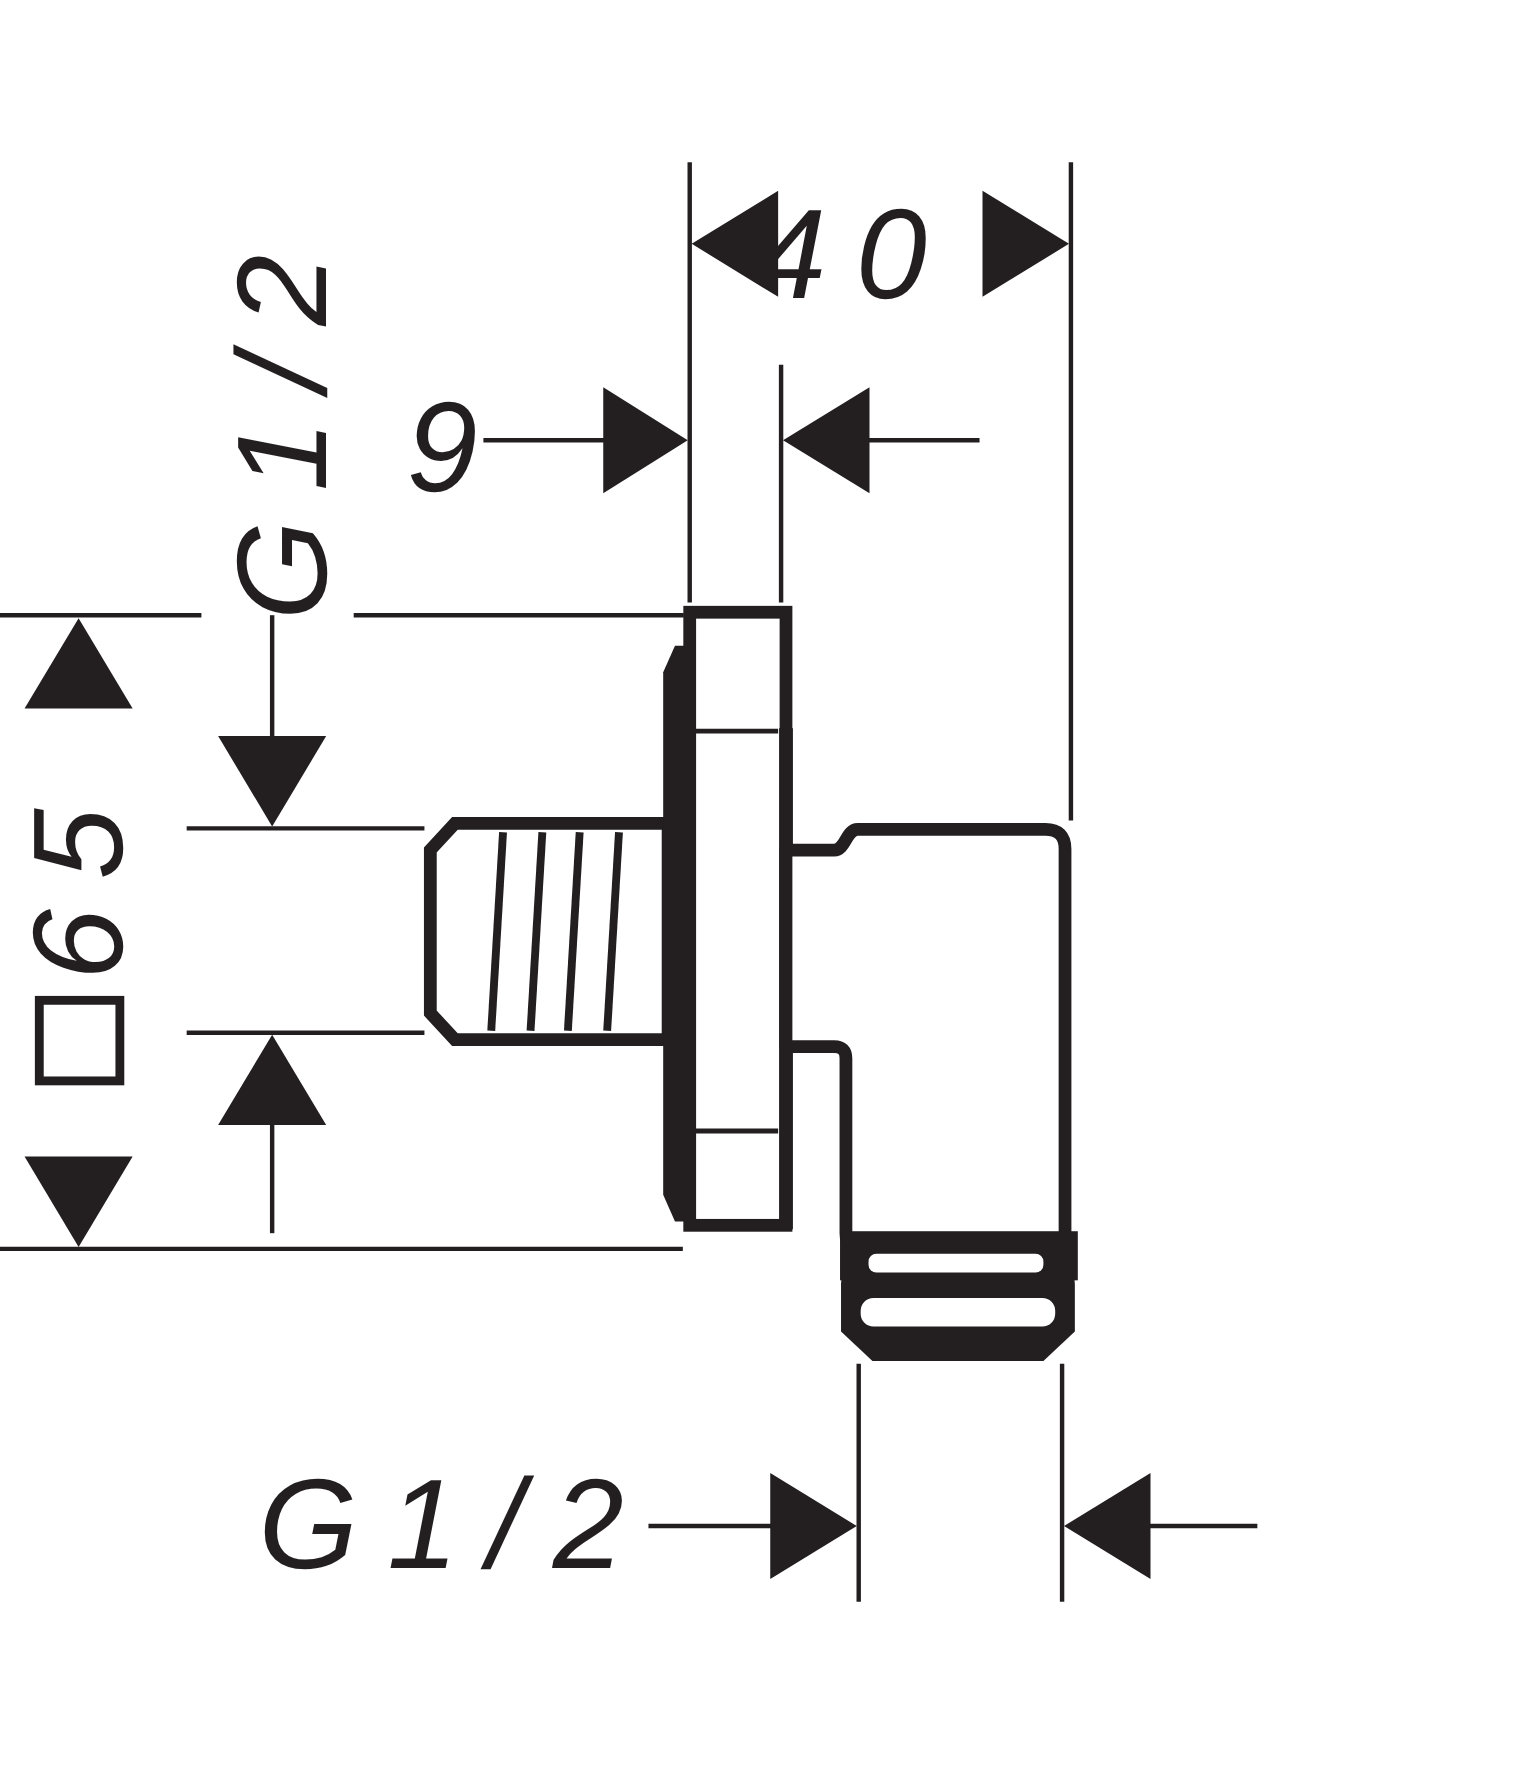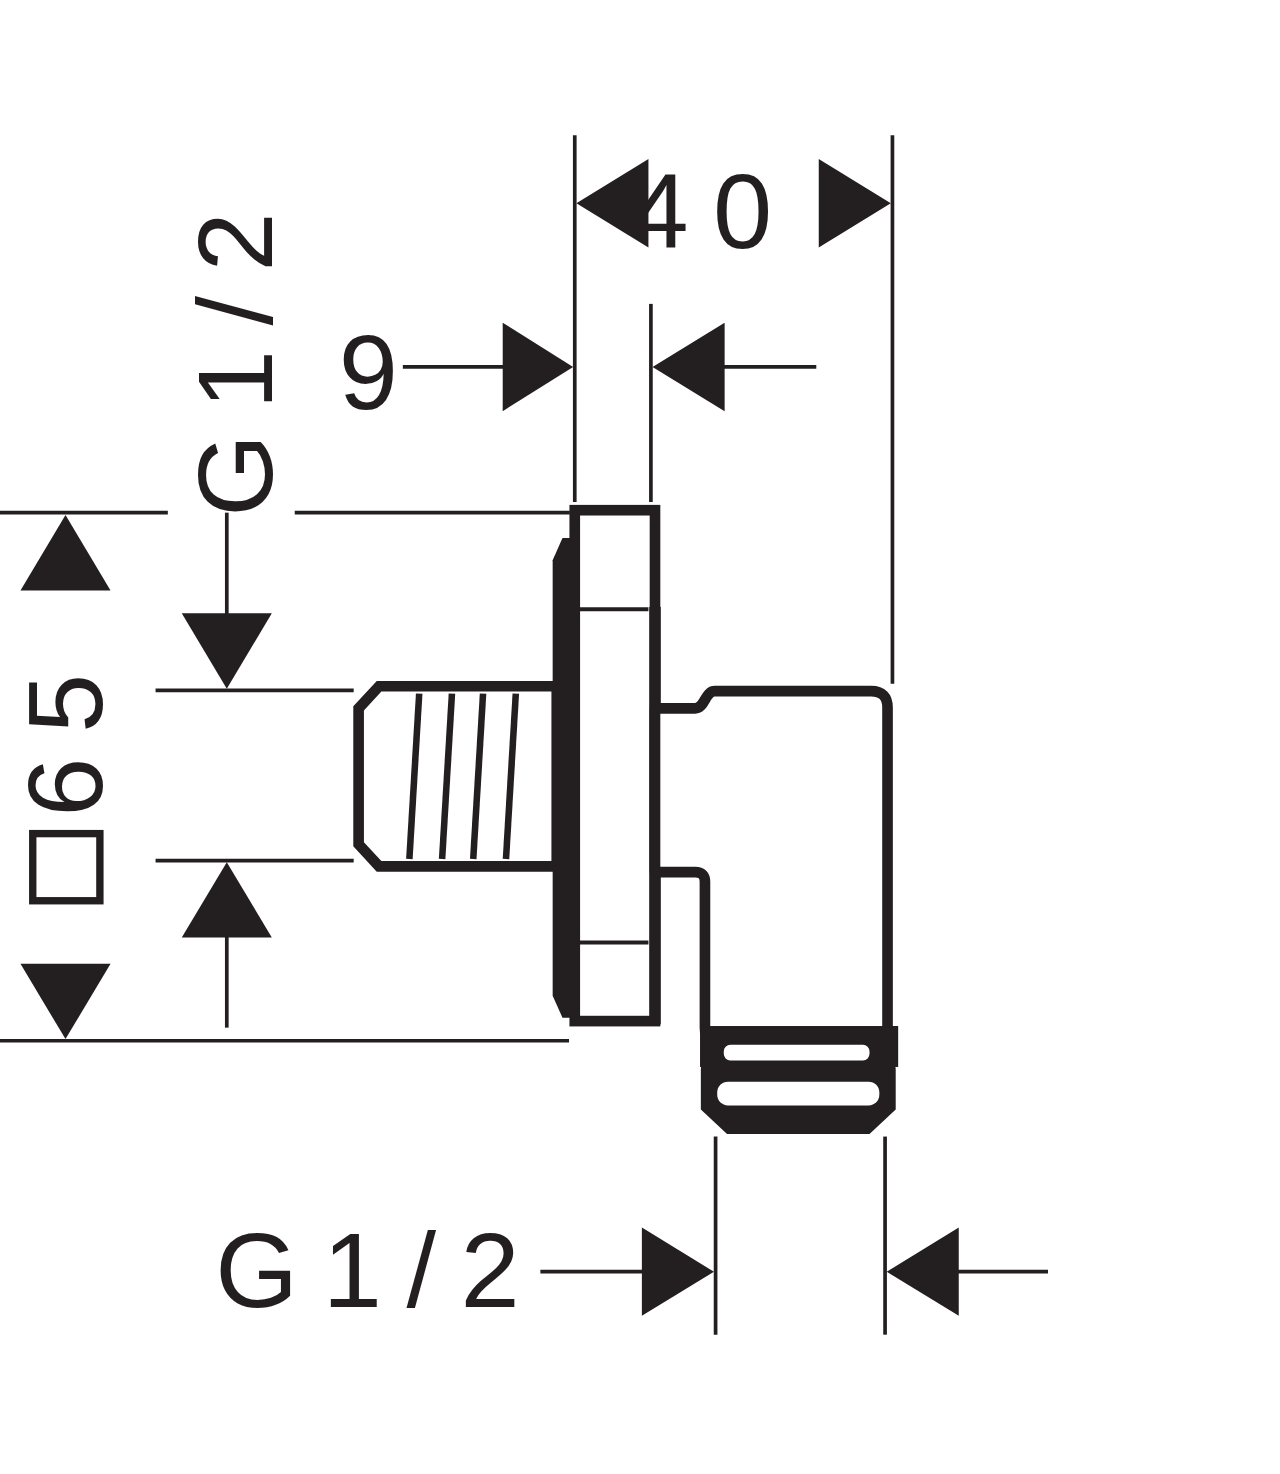--- a/index.html
+++ b/index.html
@@ -2,20 +2,21 @@
 <html><head>
 <meta charset="utf-8">
 <style>
   html,body{margin:0;padding:0;background:#ffffff;}
   .stage{
     position:relative;
     width:1048px;height:1474px;
     background:#ffffff;
     font-family:"Liberation Sans", sans-serif;
     overflow:hidden;
+    font-style:italic;
   }
   svg{display:block;width:100%;height:100%;}
   .ink-line{stroke:#231f20;fill:none;}
   .ink-fill{fill:#231f20;stroke:none;}
   .white-fill{fill:#ffffff;stroke:none;}
   .outline{fill:#ffffff;stroke:#231f20;}
   text{fill:#231f20;font-family:"Liberation Sans", sans-serif;font-size:130px;}
 </style>
 </head>
 <body>

